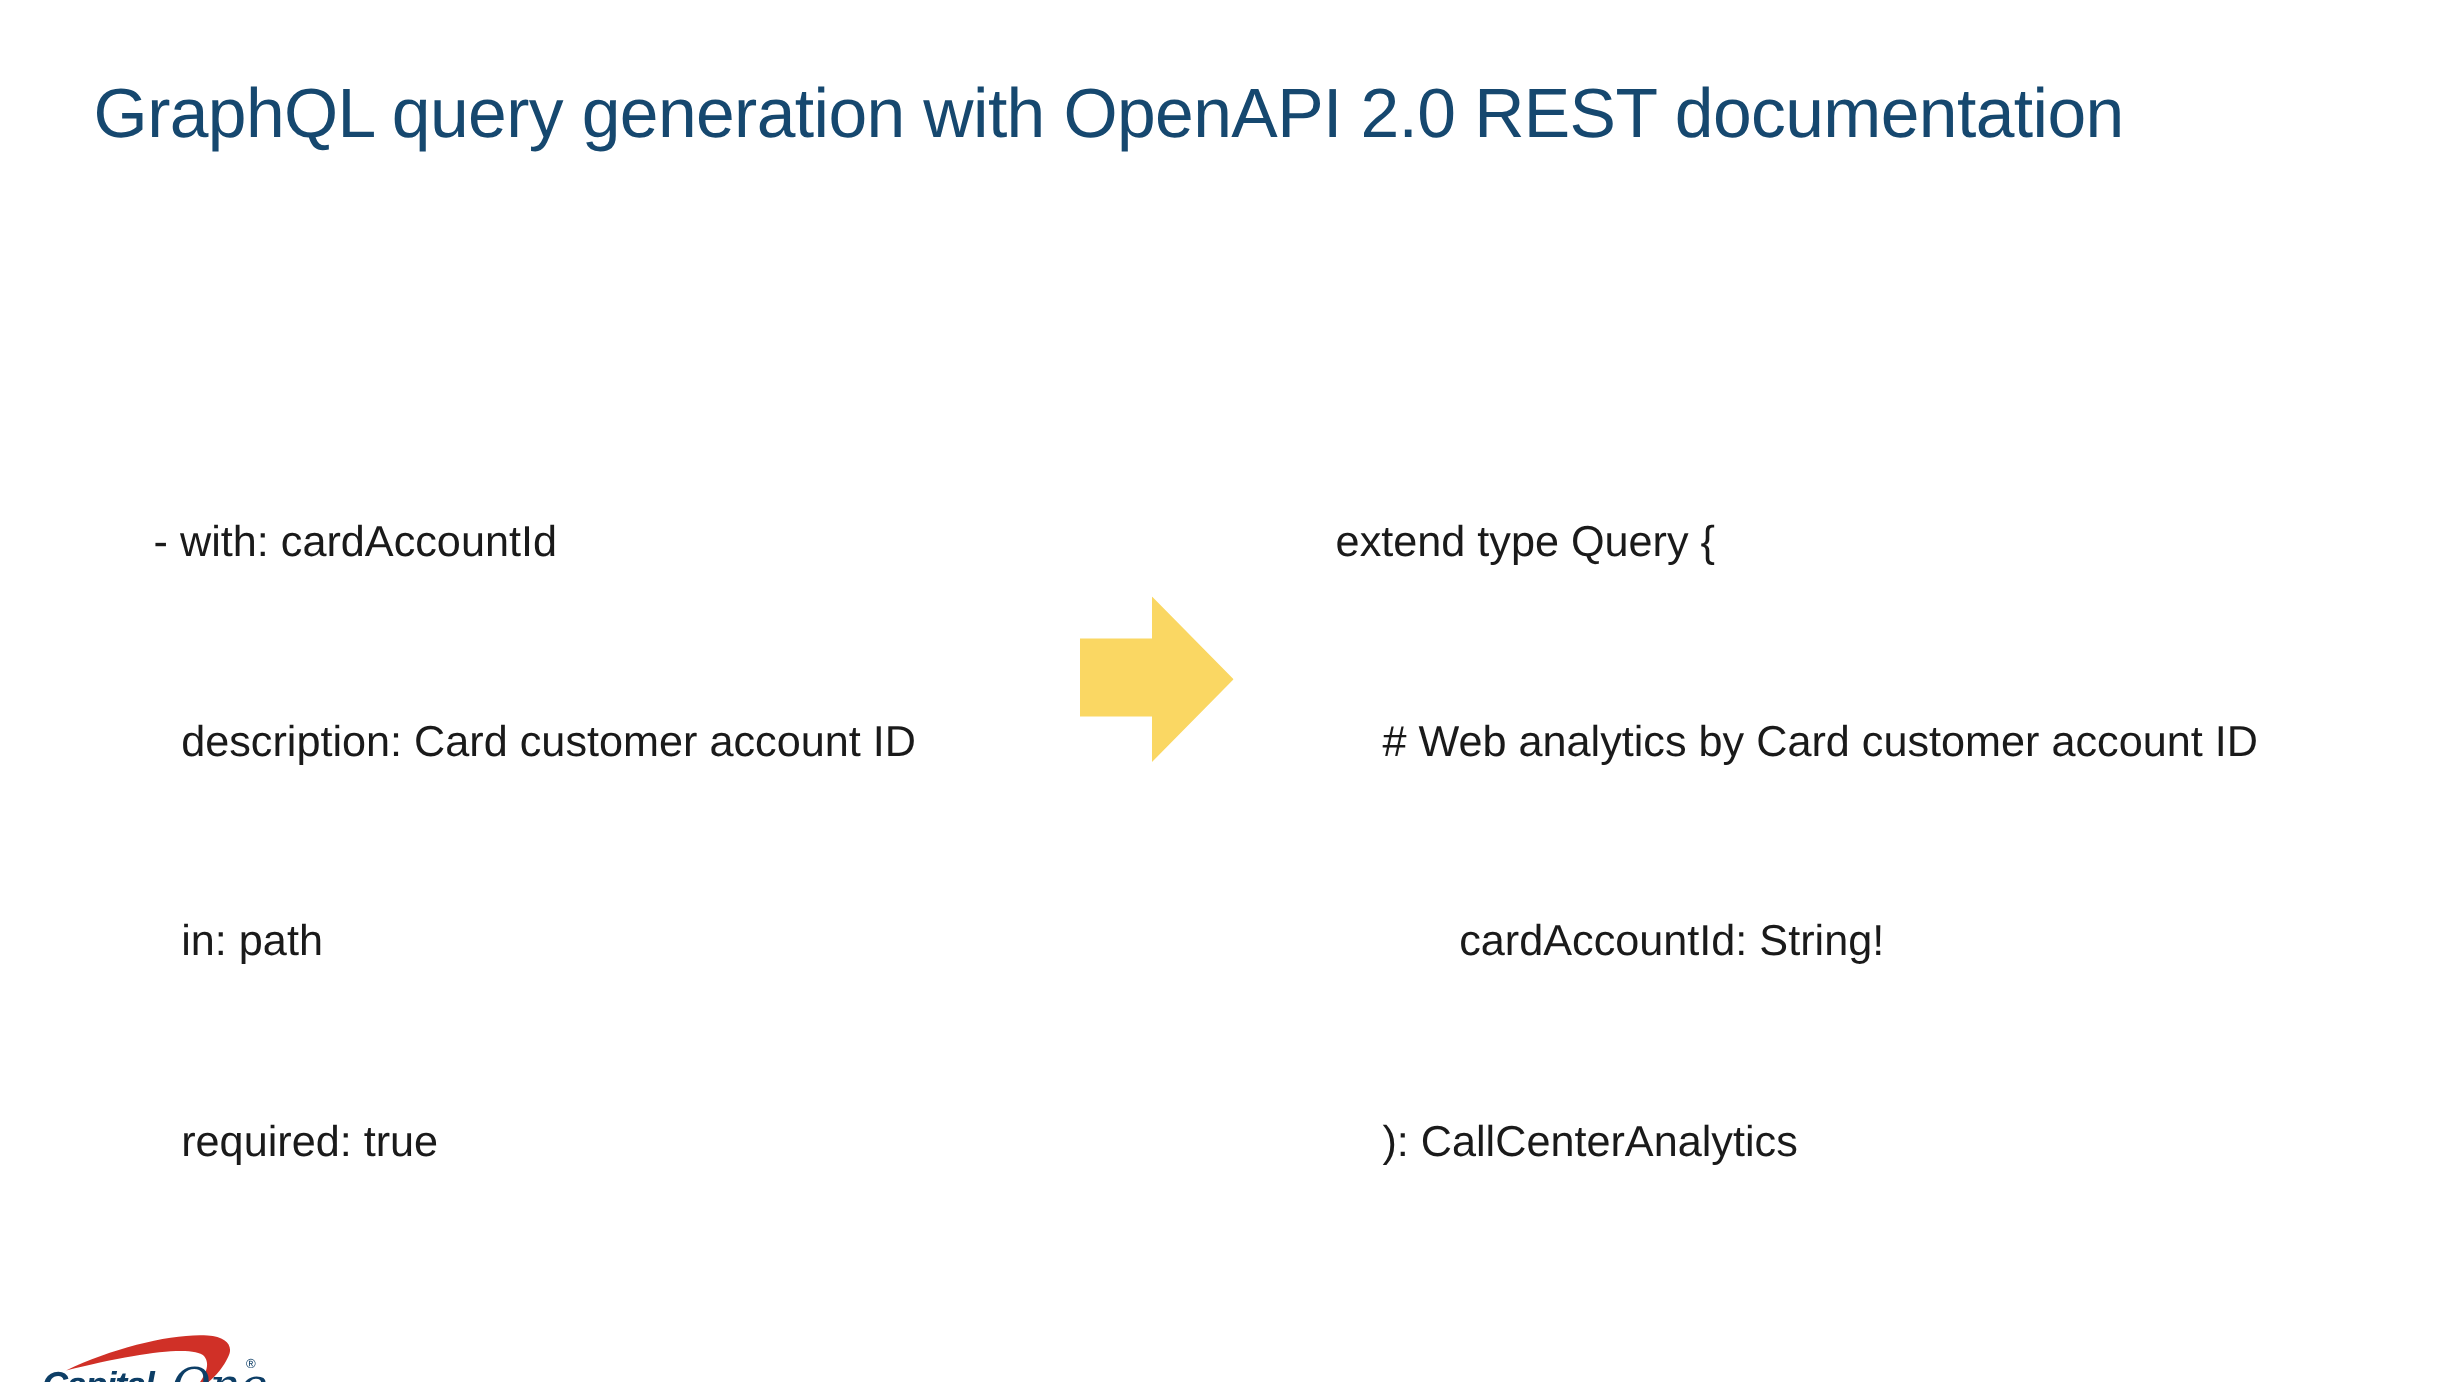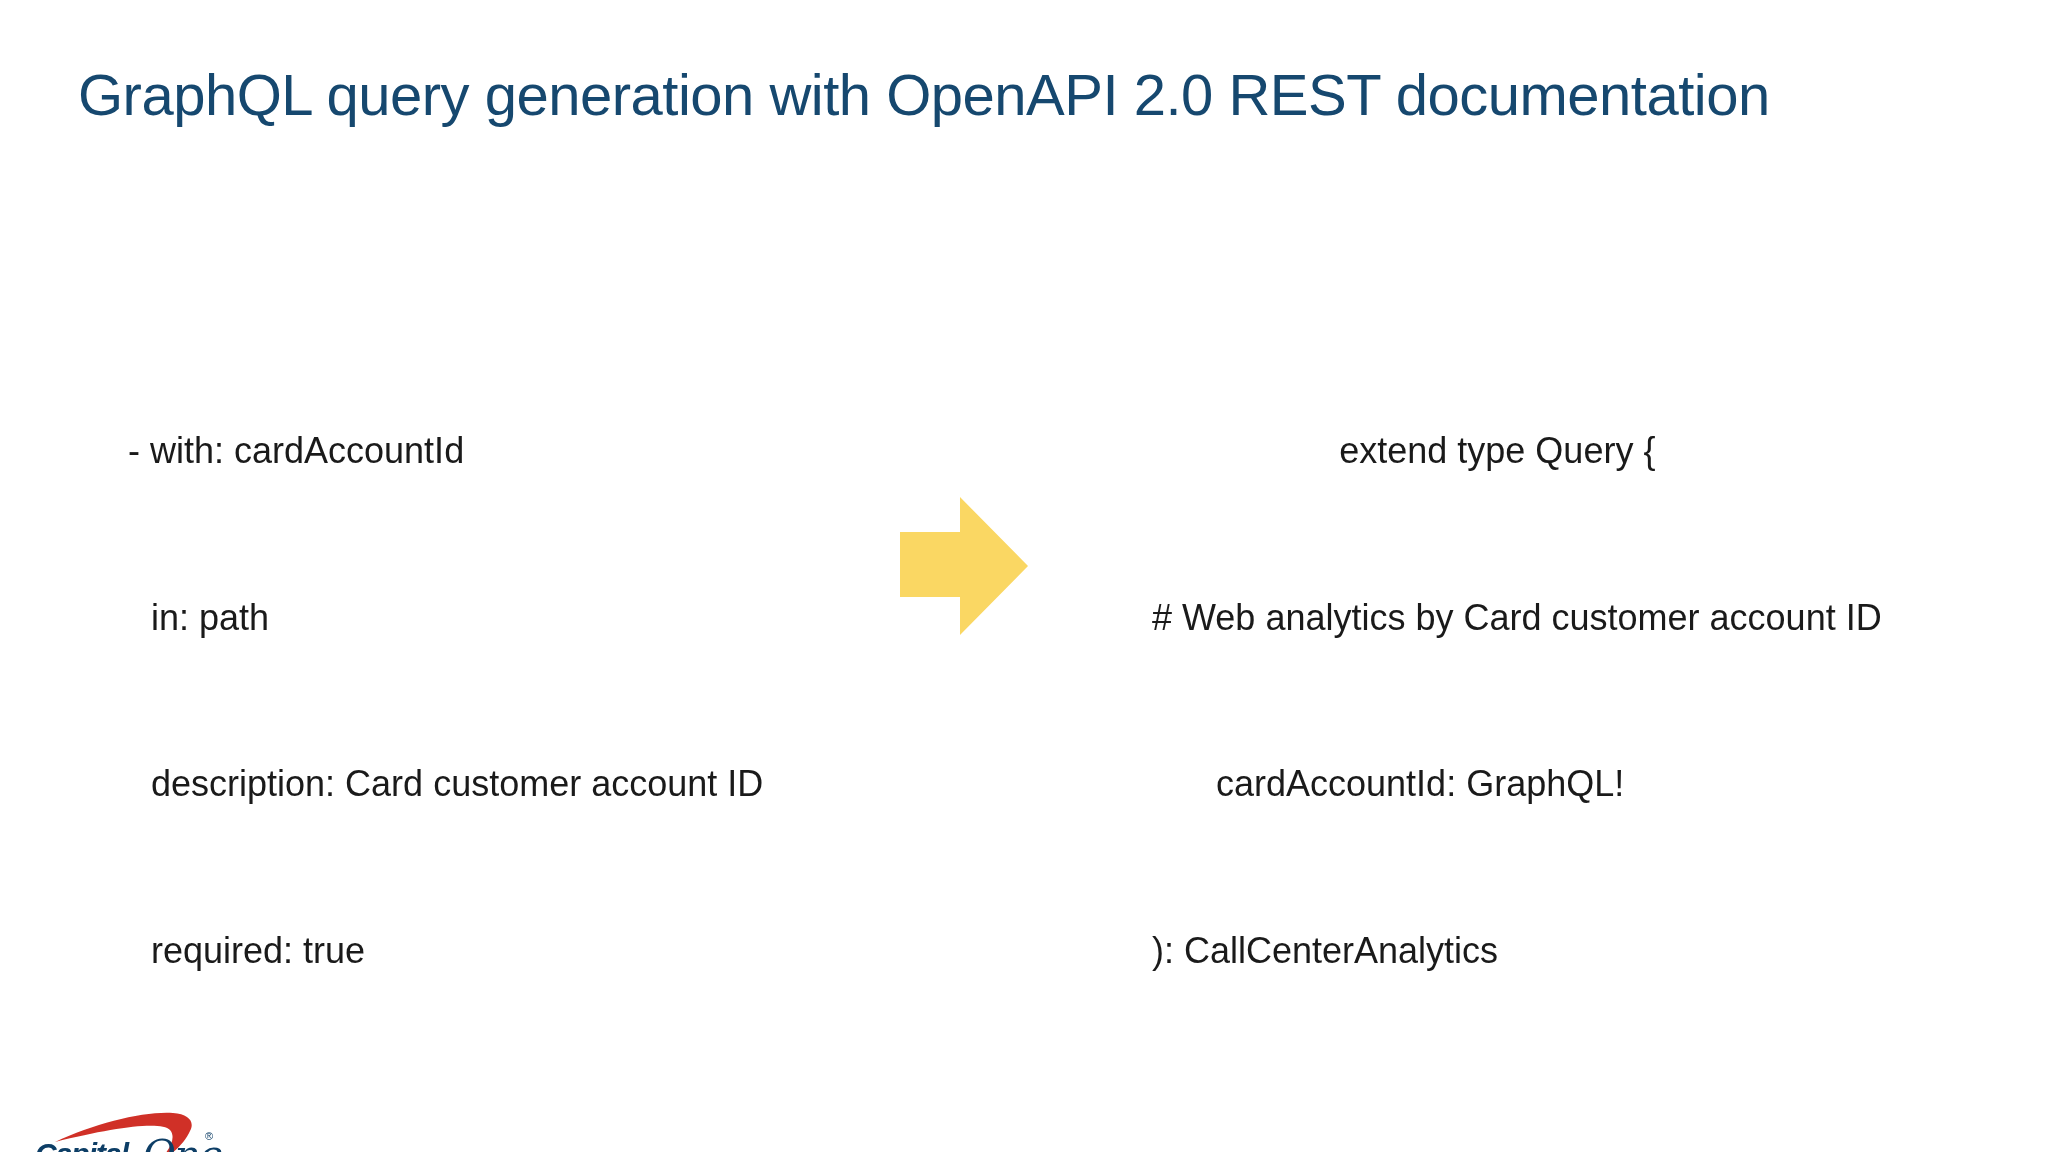--- a/index.html
+++ b/index.html
@@ -35,21 +35,21 @@
     top:312px;
     font-size:36px;
     line-height:55.5px;
     color:var(--c_body);
     white-space:pre;
   }
   .yaml-block{left:128px;}
   .graphql-block{left:1113px;}
   .ind0{padding-left:0;}
   .ind1{padding-left:23px;}
-  .gind0{padding-left:0;text-align:center;}
+  .gind0{padding-left:0;}
   .gind1{padding-left:39px;}
   .gind2{padding-left:103px;}
   .arrow-wrap{
     position:absolute;
     left:900px;
     top:497px;
     width:128px;
     height:138px;
   }
   .arrow-wrap polygon{fill:var(--c_arrow);}
@@ -84,36 +84,36 @@
 </style>
 </head>
 <body>
 
 <div class="slide">
 
   <h1 class="slide-title">GraphQL query generation with OpenAPI 2.0 REST documentation</h1>
 
   <div class="code-block yaml-block">
     <div class="ind0">- with: cardAccountId</div>
+    <div class="ind1">description: Card customer account ID</div>
     <div class="ind1">in: path</div>
-    <div class="ind1">description: Card customer account ID</div>
     <div class="ind1">required: true</div>
     
   </div>
 
   <div class="arrow-wrap">
     <svg width="128" height="138" viewBox="0 0 128 138" aria-hidden="true">
       <polygon points="0,35 60,35 60,0 128,69 60,138 60,100 0,100"></polygon>
     </svg>
   </div>
 
   <div class="code-block graphql-block">
     <div class="gind0">extend type Query {</div>
     <div class="gind1"># Web analytics by Card customer account ID</div>
-    <div class="gind2">cardAccountId: GraphQL!</div>
+    <div class="gind2">cardAccountId: String!</div>
     <div class="gind1">): CallCenterAnalytics</div>
     
   </div>
 
   <div class="logo-wrap">
     <svg width="210" height="80" viewBox="0 0 210 80" aria-hidden="true">
       <path class="logo-swoosh" d="M 22,44 C 62,25 112,13 140,15 C 156,16 162,24 157,33 C 152,44 141,56 127,62 C 138,50 143,39 137,32 C 128,23 82,29 22,44 Z"></path>
       <path class="logo-swoosh" d="M 64,74 C 88,68 110,62 127,56 L 120,64 C 103,70 83,73 64,74 Z"></path>
       <text class="logo-text-capital" x="2" y="66">Capital</text>
       <text class="logo-text-one" x="110" y="70">One</text>

